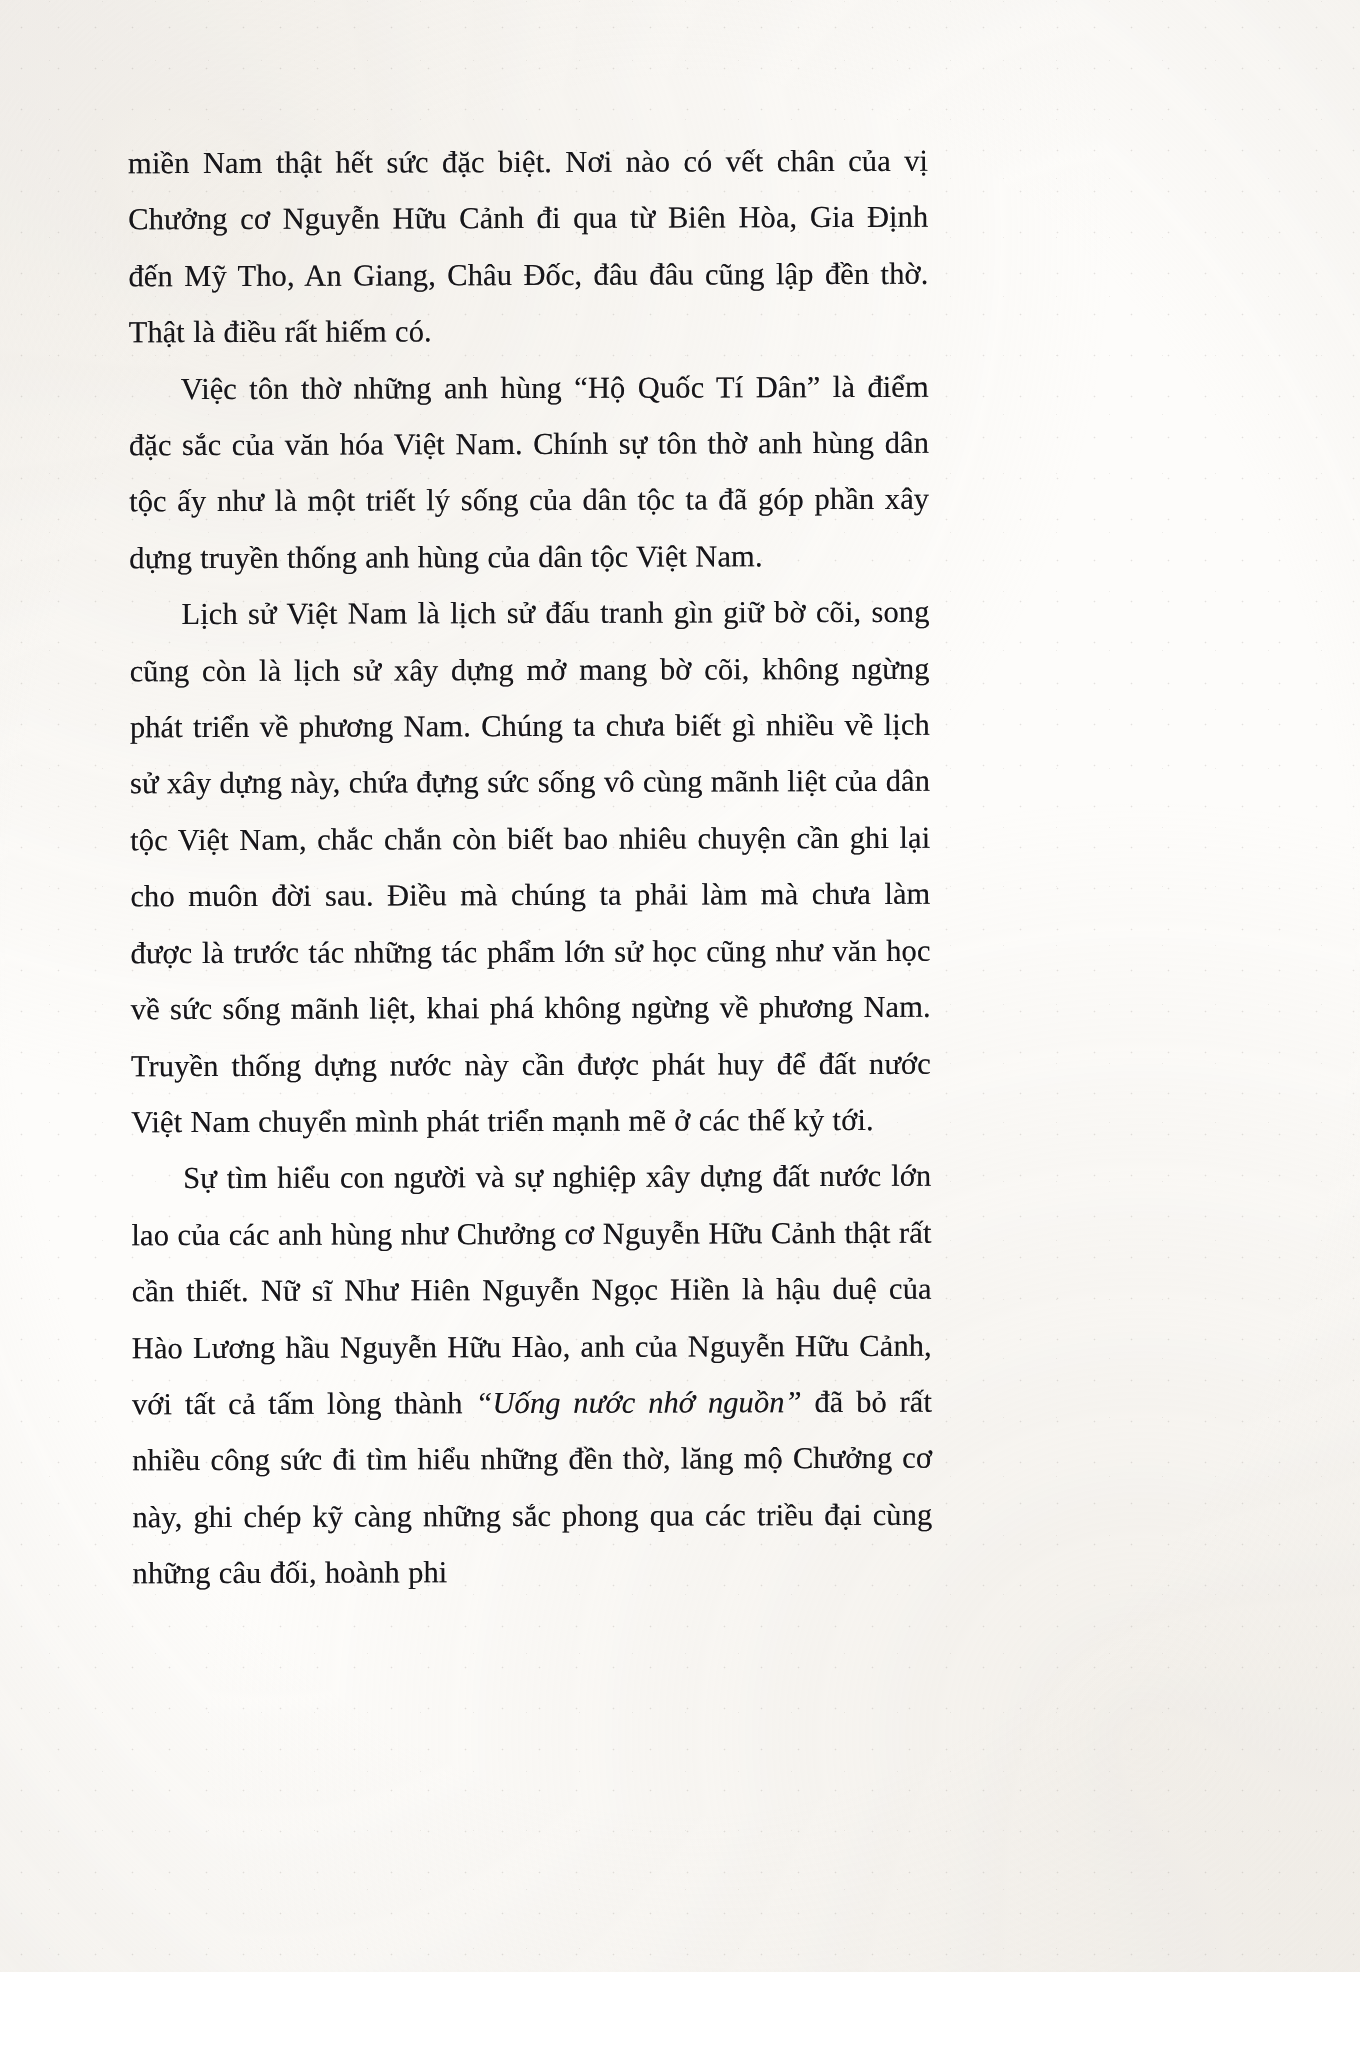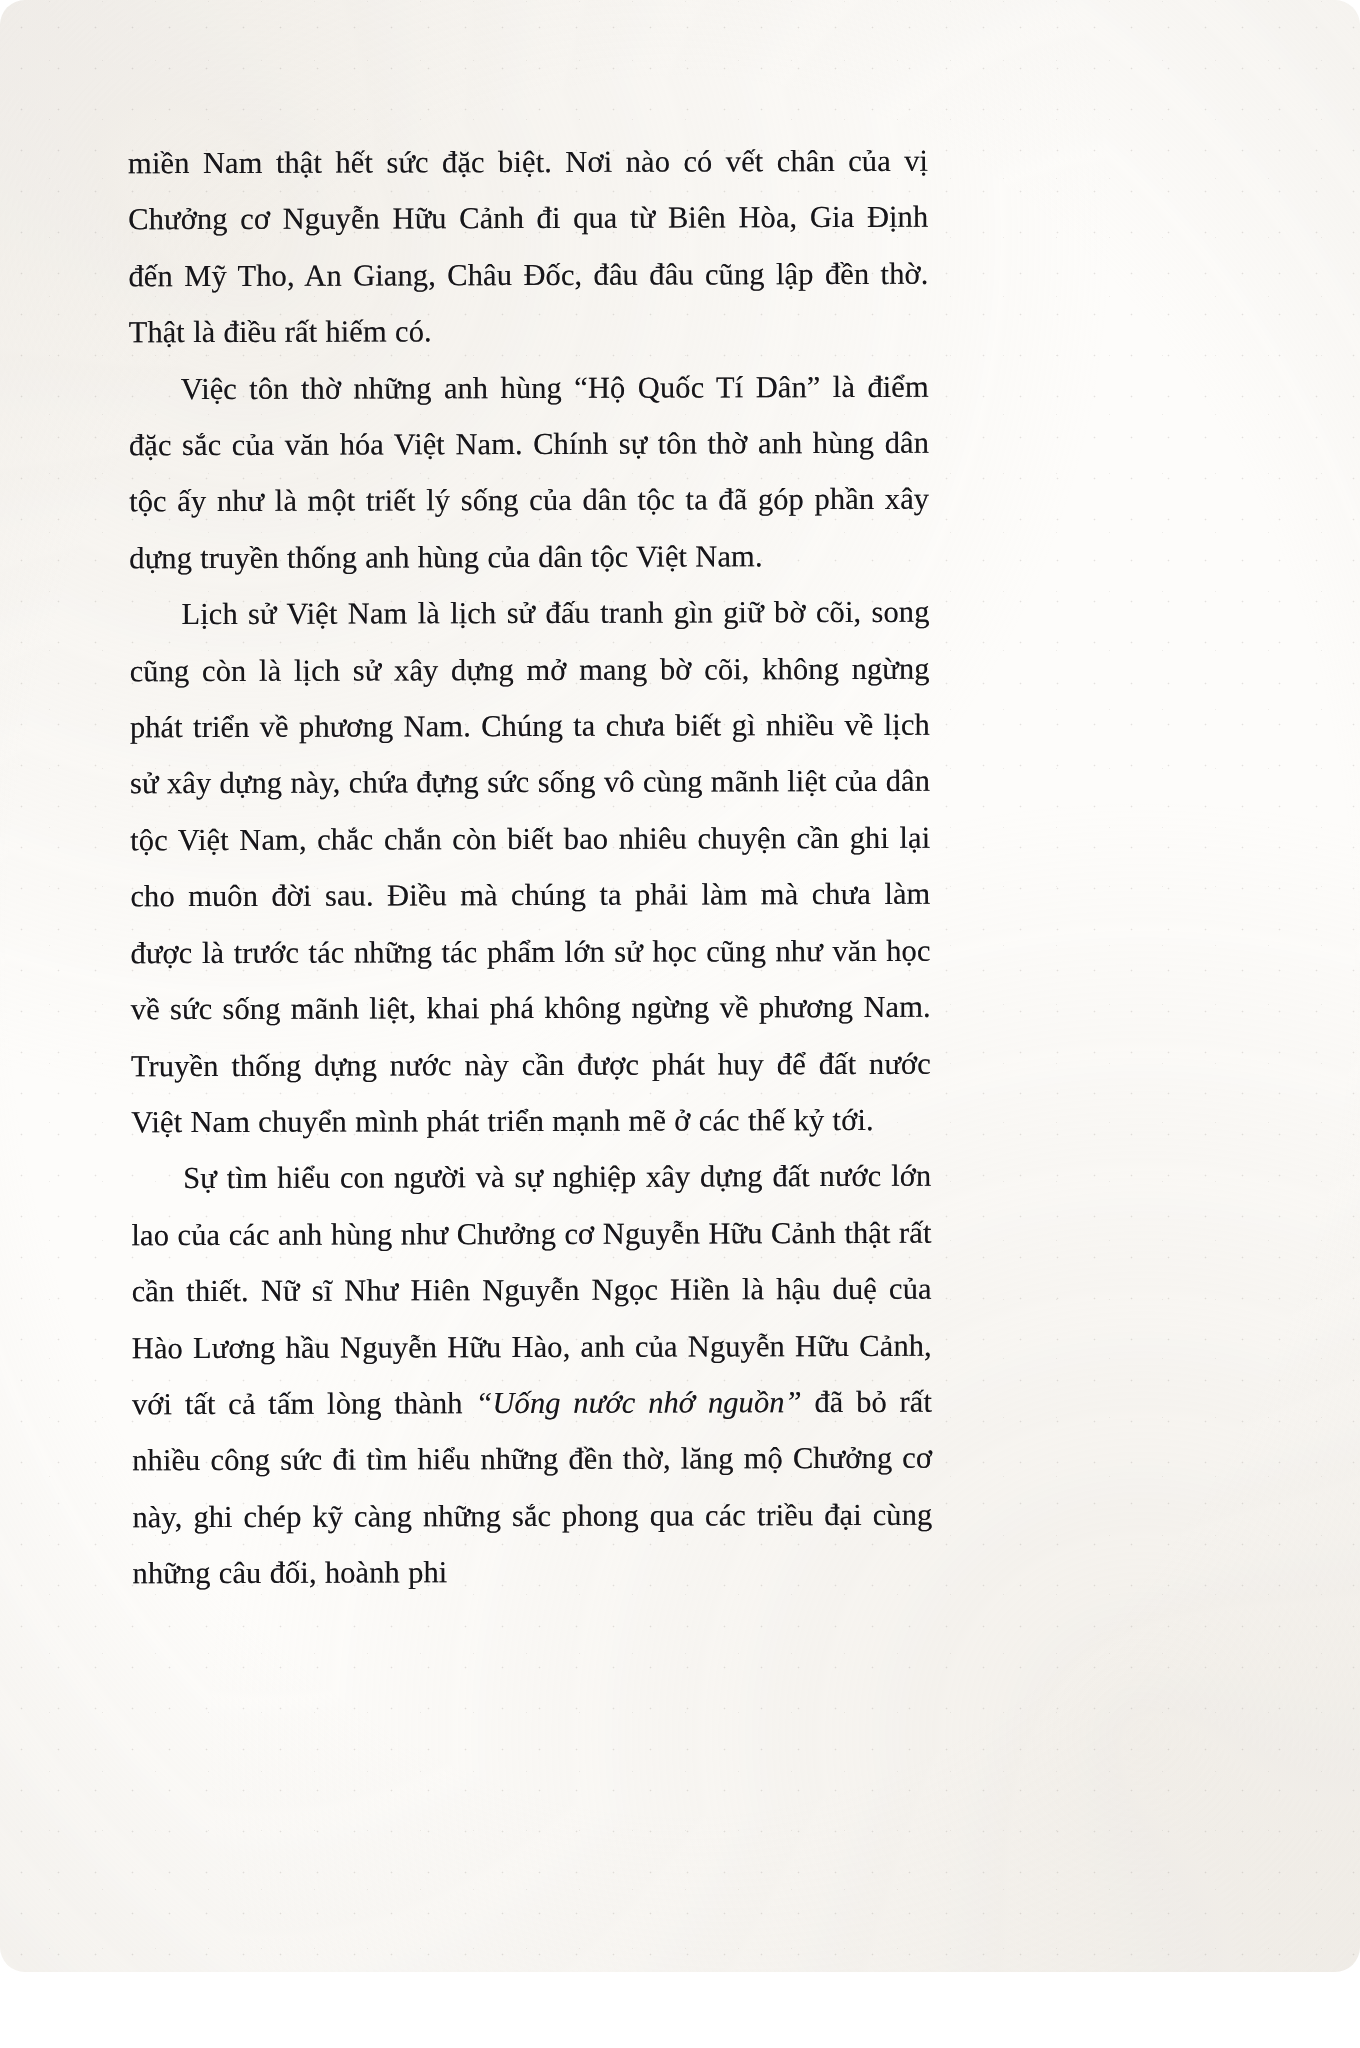--- a/index.html
+++ b/index.html
@@ -9,21 +9,20 @@
     background: #ffffff;
   }
 
   .page {
     position: relative;
     width: 1360px;
     height: 1972px;
     margin: 0 auto;
     background: #fdfcfa;
     overflow: hidden;
-    border-radius: 25px;
   }
 
   
   .page-grain {
     position: absolute;
     inset: 0;
     pointer-events: none;
     background:
       radial-gradient(ellipse 90% 80% at 50% 48%, rgba(255,255,255,0) 55%, rgba(228,224,218,0.55) 100%),
       radial-gradient(circle at 18% 12%, rgba(236,232,226,0.6) 0%, rgba(255,255,255,0) 42%),

